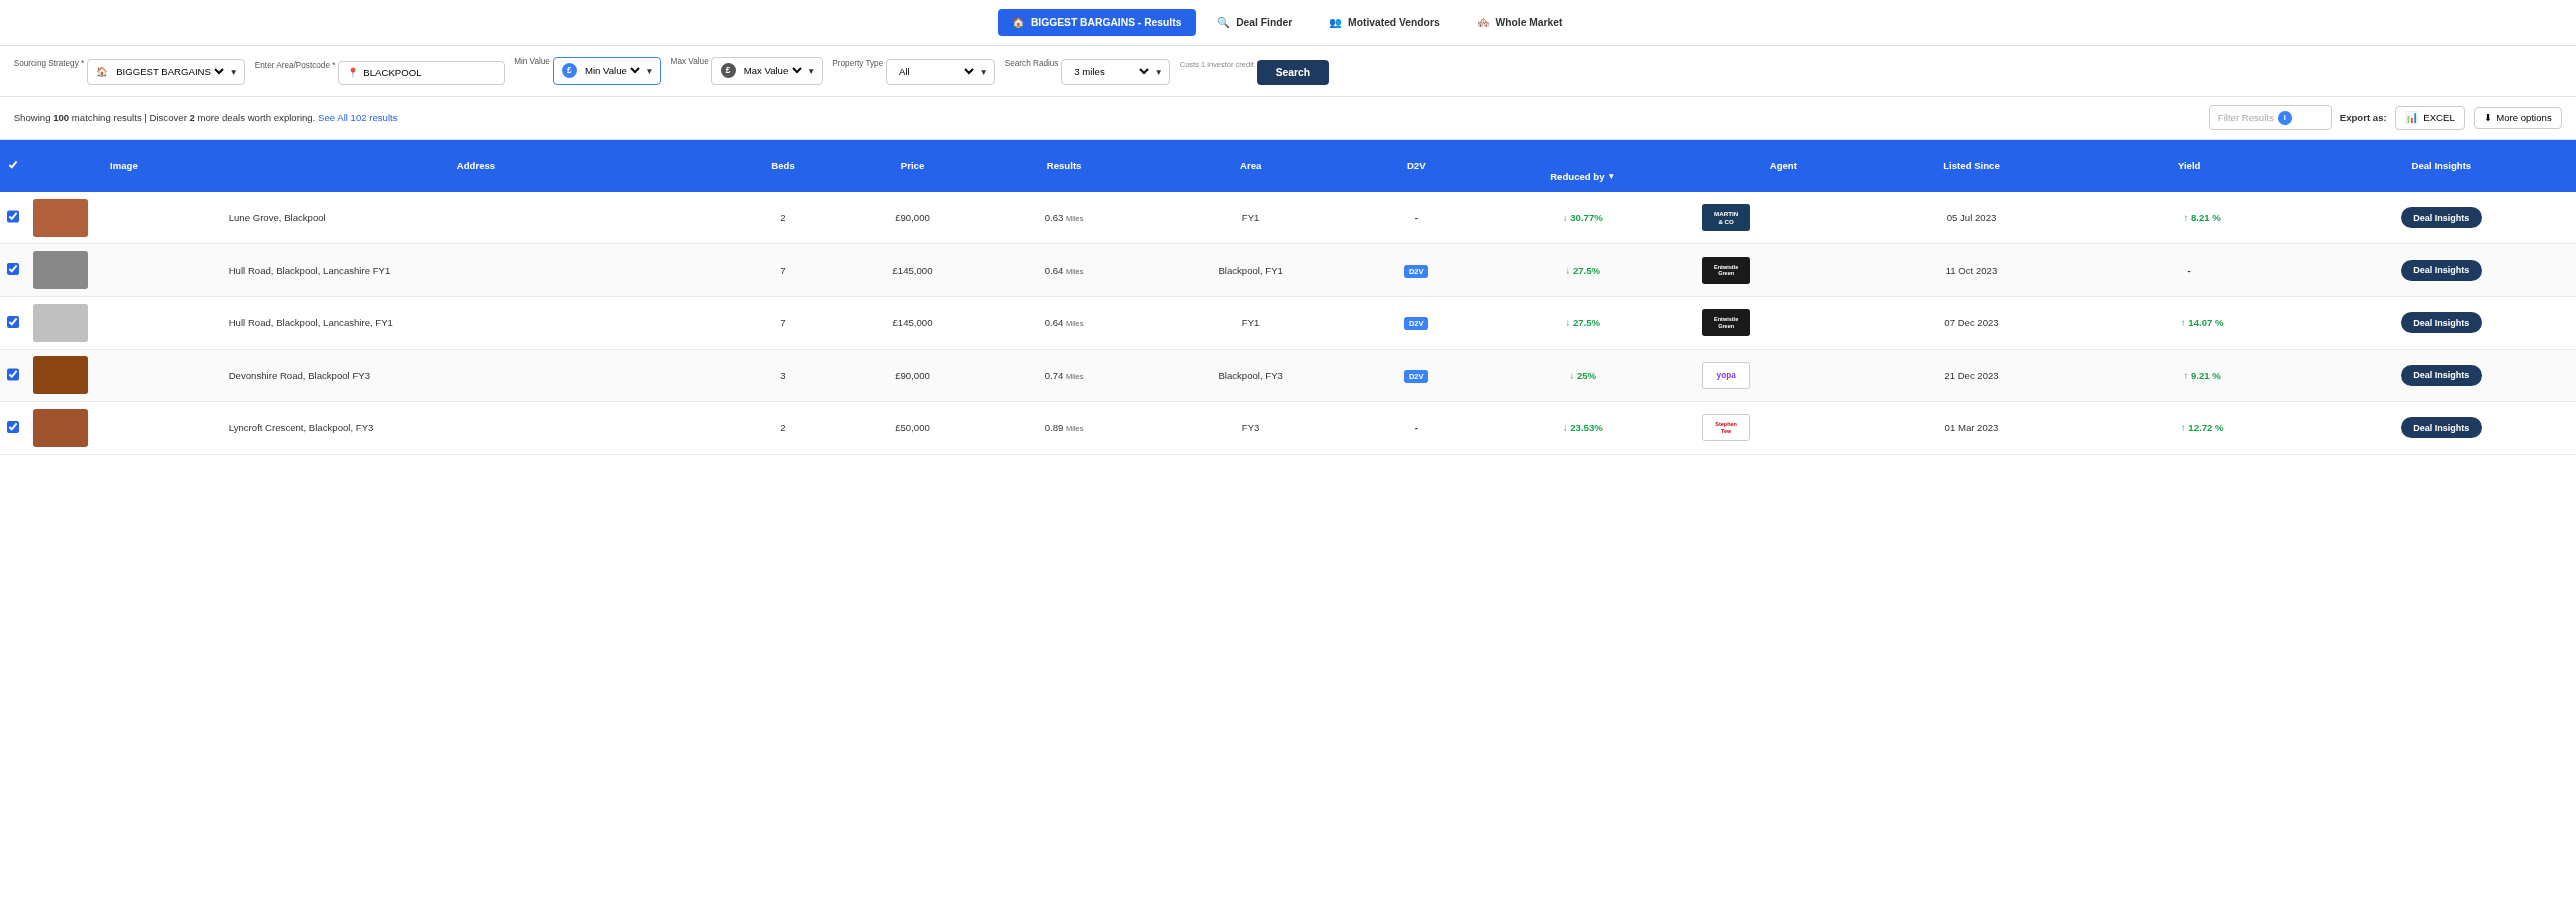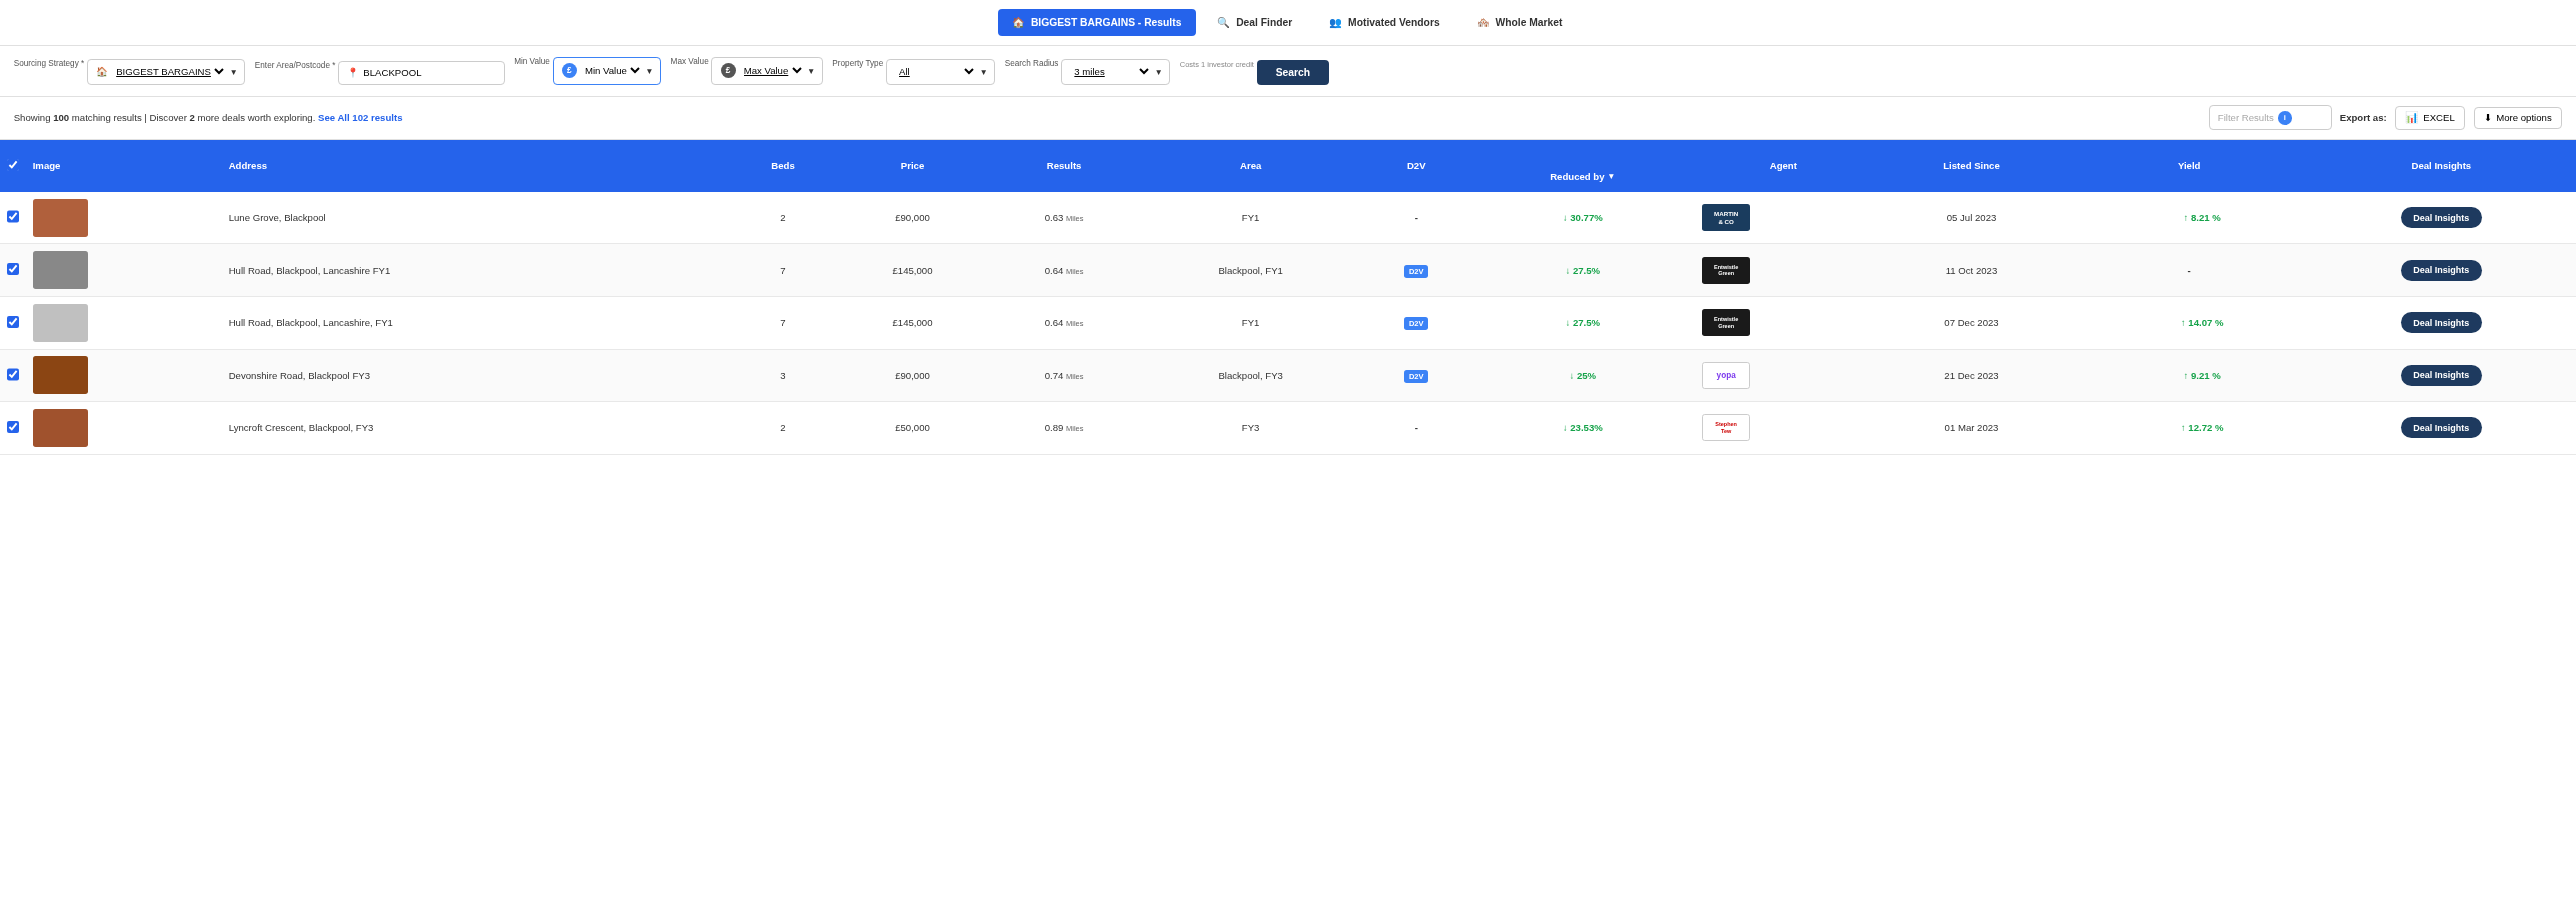--- a/index.html
+++ b/index.html
@@ -10,44 +10,44 @@
     .nav-btn { display: flex; align-items: center; gap: 5.5px; padding: 6.8px 15px; border: none; border-radius: 4.1px; cursor: pointer; font-size: 10.3px; font-weight: 600; }
     .nav-btn.active { background: #2563eb; color: #fff; }
     .nav-btn.inactive { background: transparent; color: #333; border: 0.7px solid transparent; }
 
     
     .filters-section { padding: 11px 13.7px; border-bottom: 0.7px solid #e0e0e0; }
     .filters-row { display: flex; align-items: flex-end; gap: 9.6px; flex-wrap: wrap; }
     .filter-group { display: flex; gap: 2.7px; }
     .filter-label { font-size: 8.2px; color: #555; font-weight: 500; }
     .filter-select { display: flex; align-items: center; gap: 4.1px; border: 0.7px solid #ccc; border-radius: 4.1px; padding: 5.5px 8.2px; background: #fff; cursor: pointer; min-width: 109px; font-size: 9.6px; }
-    .filter-select select { border: none; outline: none; background: transparent; font-size: 9.6px; cursor: pointer; flex: 1; text-decoration: underline; }
+    .filter-select select { border: none; outline: none; background: transparent; font-size: 9.6px; cursor: pointer; flex: 1; }
     .filter-value { display: flex; align-items: center; gap: 4.1px; border: 1px solid #3b82f6; border-radius: 4.1px; padding: 5.5px 8.2px; background: #fff; cursor: pointer; min-width: 96px; }
     .filter-value select { border: none; outline: none; background: transparent; font-size: 9.6px; cursor: pointer; flex: 1; }
     .search-btn { background: #1e3a5f; color: #fff; border: none; border-radius: 4.1px; padding: 6.8px 19px; font-size: 10.3px; font-weight: 600; cursor: pointer; }
     .cost-note { font-size: 7.5px; color: #888; margin-bottom: 2.7px; }
     .circle-icon { width: 13.7px; height: 13.7px; border-radius: 50%; background: #3b82f6; color: #fff; display: inline-flex; align-items: center; justify-content: center; font-size: 7.5px; font-weight: bold; flex-shrink: 0; }
     .pound-circle { width: 15px; height: 15px; border-radius: 50%; background: #3b82f6; color: #fff; display: inline-flex; align-items: center; justify-content: center; font-size: 8.2px; font-weight: bold; flex-shrink: 0; }
 
     
     .results-bar { display: flex; align-items: center; justify-content: space-between; padding: 8.2px 13.7px; border-bottom: 0.7px solid #e0e0e0; flex-wrap: wrap; gap: 6.8px; }
     .results-text { font-size: 9.6px; color: #333; }
     .results-text strong { font-weight: 700; }
-    .results-text .see-all { color: #2563eb; font-weight: 700; cursor: pointer; }
+    .results-text .see-all { color: #2563eb; font-weight: 400; cursor: pointer; }
     .results-actions { display: flex; align-items: center; gap: 8.2px; }
     .filter-results-input { display: flex; align-items: center; gap: 4.1px; border: 0.7px solid #ccc; border-radius: 4.1px; padding: 4.8px 8.2px; background: #fff; font-size: 9.6px; min-width: 123px; color: #aaa; }
     .export-label { font-size: 9.6px; font-weight: 600; color: #333; }
     .excel-btn { display: flex; align-items: center; gap: 4.1px; border: 0.7px solid #ccc; border-radius: 4.1px; padding: 4.8px 9.6px; background: #fff; cursor: pointer; font-size: 9.6px; }
     .more-options-btn { display: flex; align-items: center; gap: 4.1px; border: 0.7px solid #ccc; border-radius: 4.1px; padding: 4.8px 9.6px; background: #fff; cursor: pointer; font-size: 9.6px; font-weight: 500; }
 
     
     .table-container { overflow-x: auto; }
     table { width: 100%; border-collapse: collapse; }
     thead tr { background: #2563eb; color: #fff; }
-    thead th { padding: 9.6px 6.8px; text-align: left; font-size: 9.6px; font-weight: 600; white-space: nowrap; }
+    thead th { padding: 9.6px 6.8px; text-align: center; font-size: 9.6px; font-weight: 600; white-space: nowrap; }
     thead th.center { text-align: center; }
     thead th .col-header { display: flex; align-items: center; gap: 2.7px; justify-content: center; margin-top: 22px; }
     tbody tr { border-bottom: 0.7px solid #e8e8e8; }
     tbody tr:nth-child(even) { background: #fafafa; }
     tbody td { padding: 6.8px 6.8px; vertical-align: middle; font-size: 9.6px; }
     tbody td.center { text-align: center; }
 
     .checkbox-cell { width: 25px; text-align: center; }
     .cb { width: 12.3px; height: 12.3px; accent-color: #2563eb; cursor: pointer; }
     .img-placeholder { width: 55px; height: 38px; border-radius: 2.7px; background: #ddd; }

